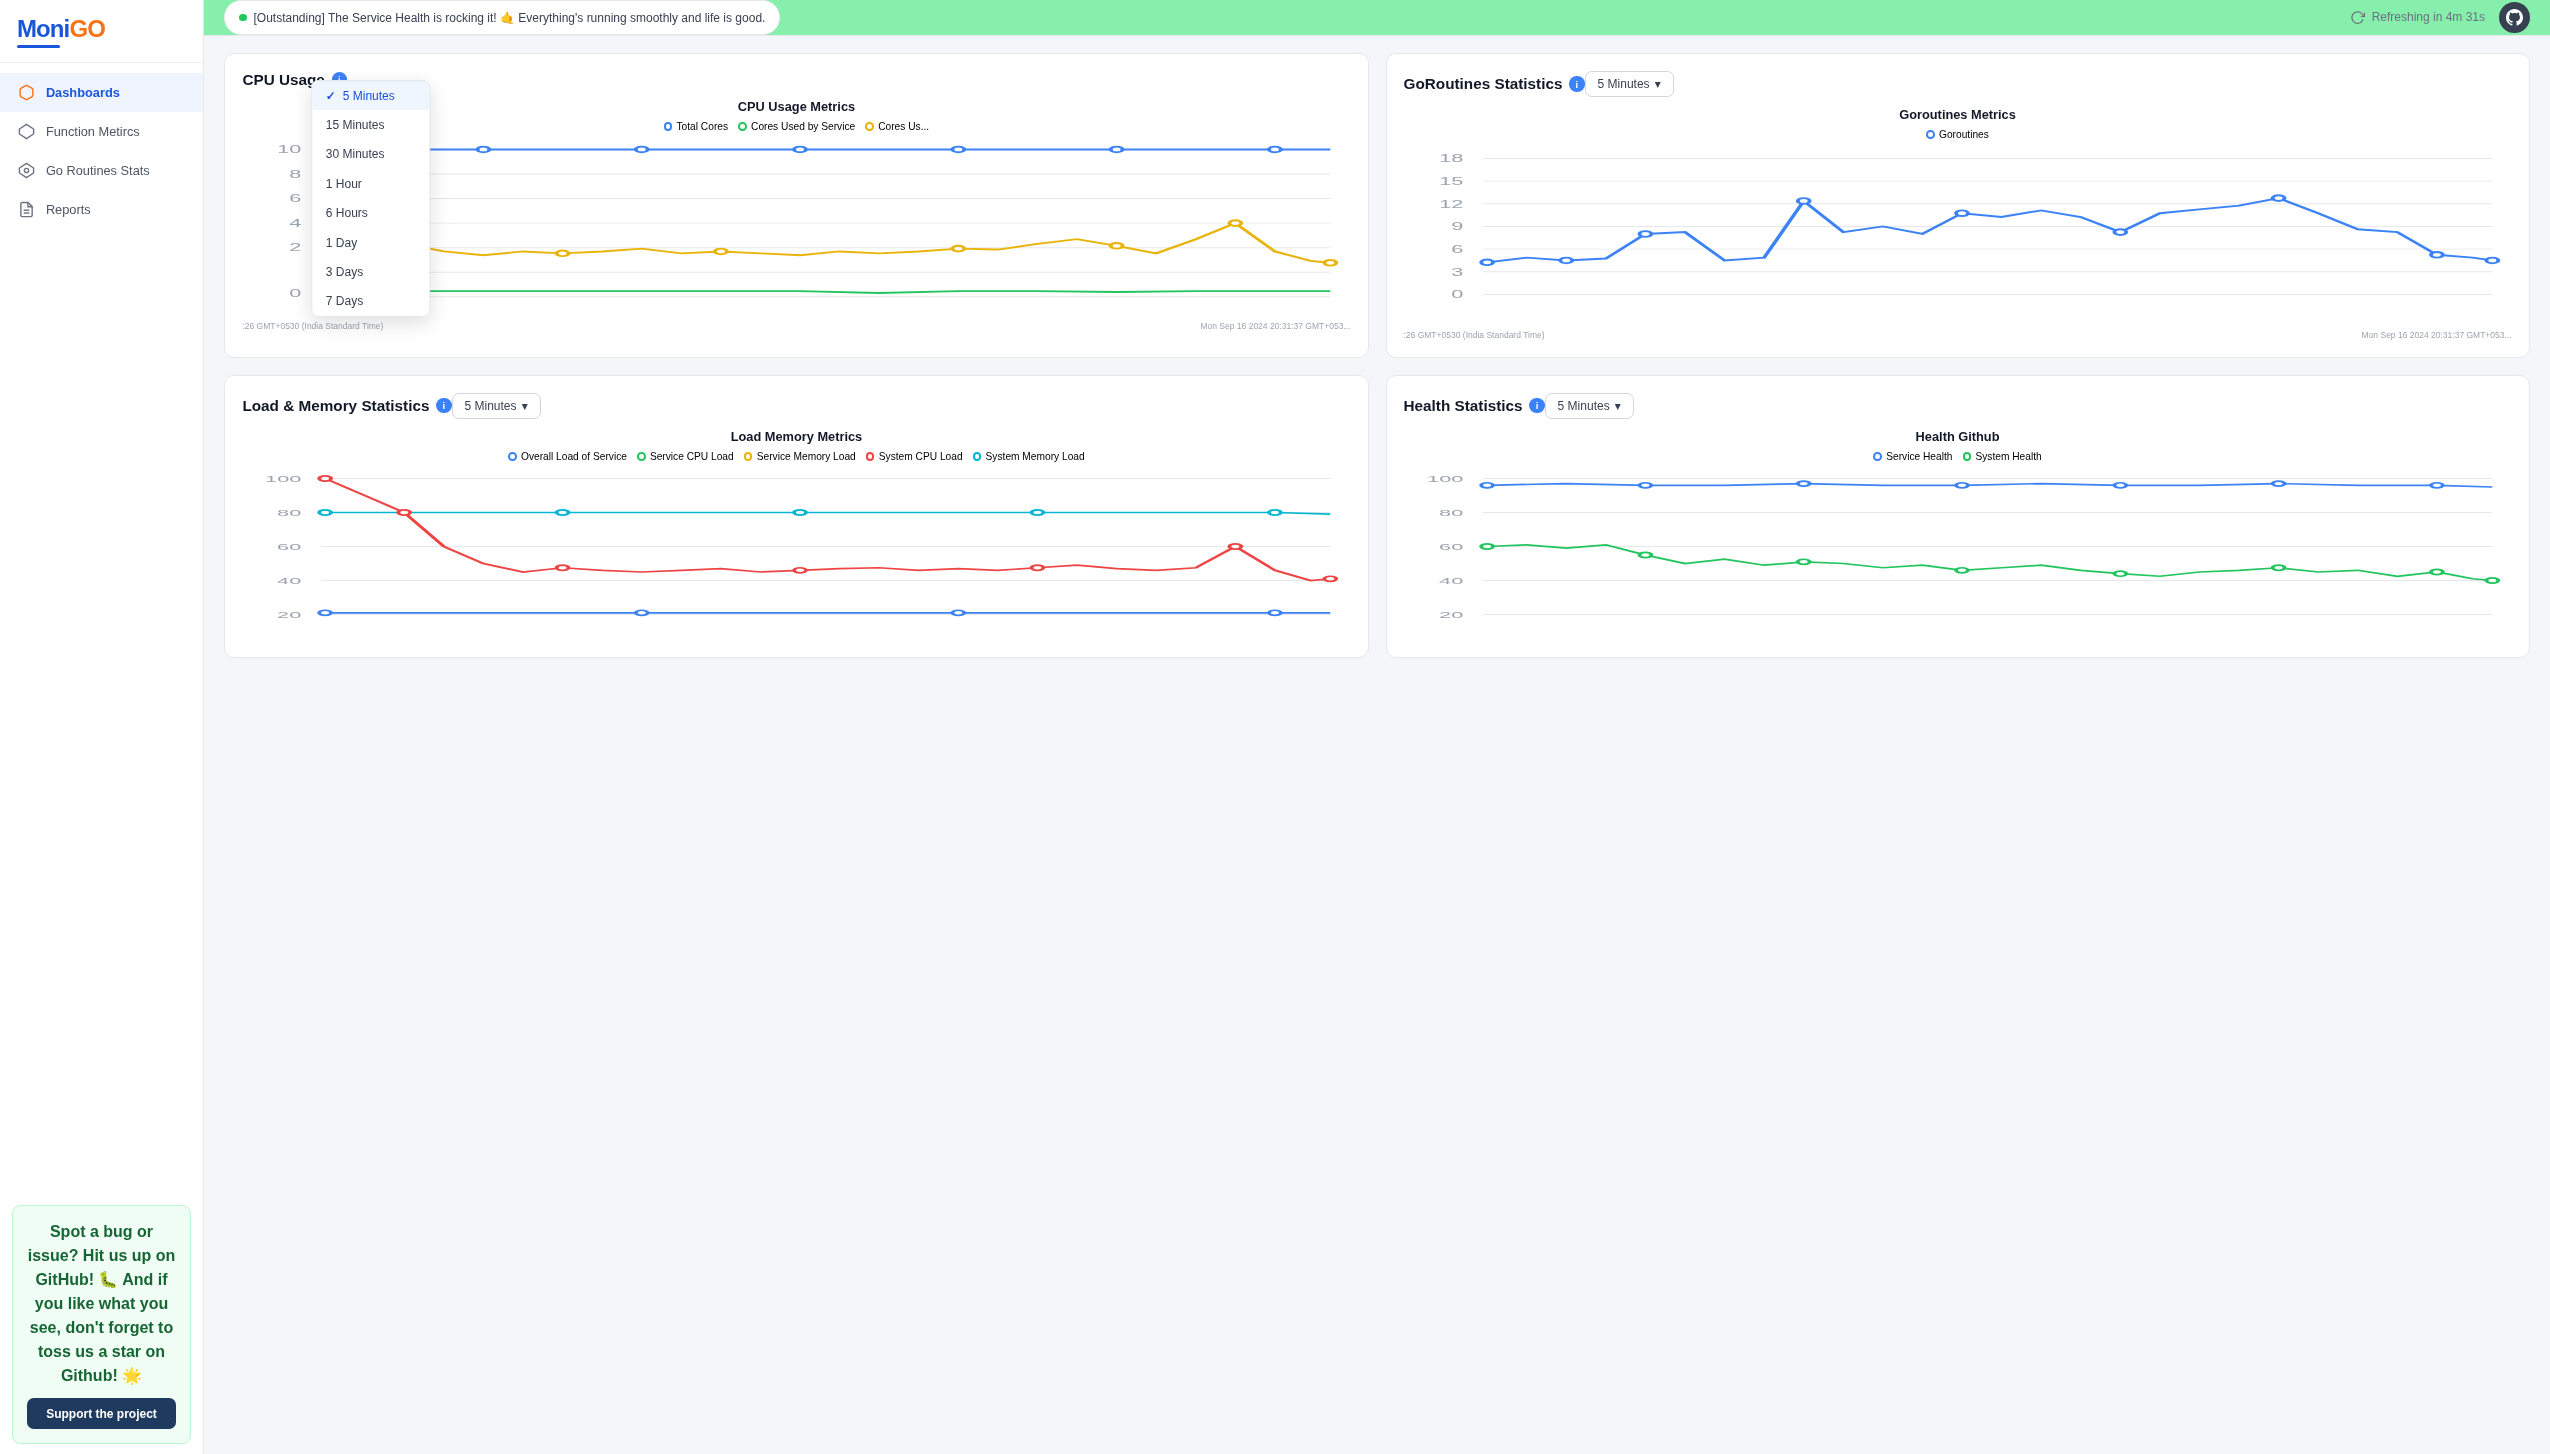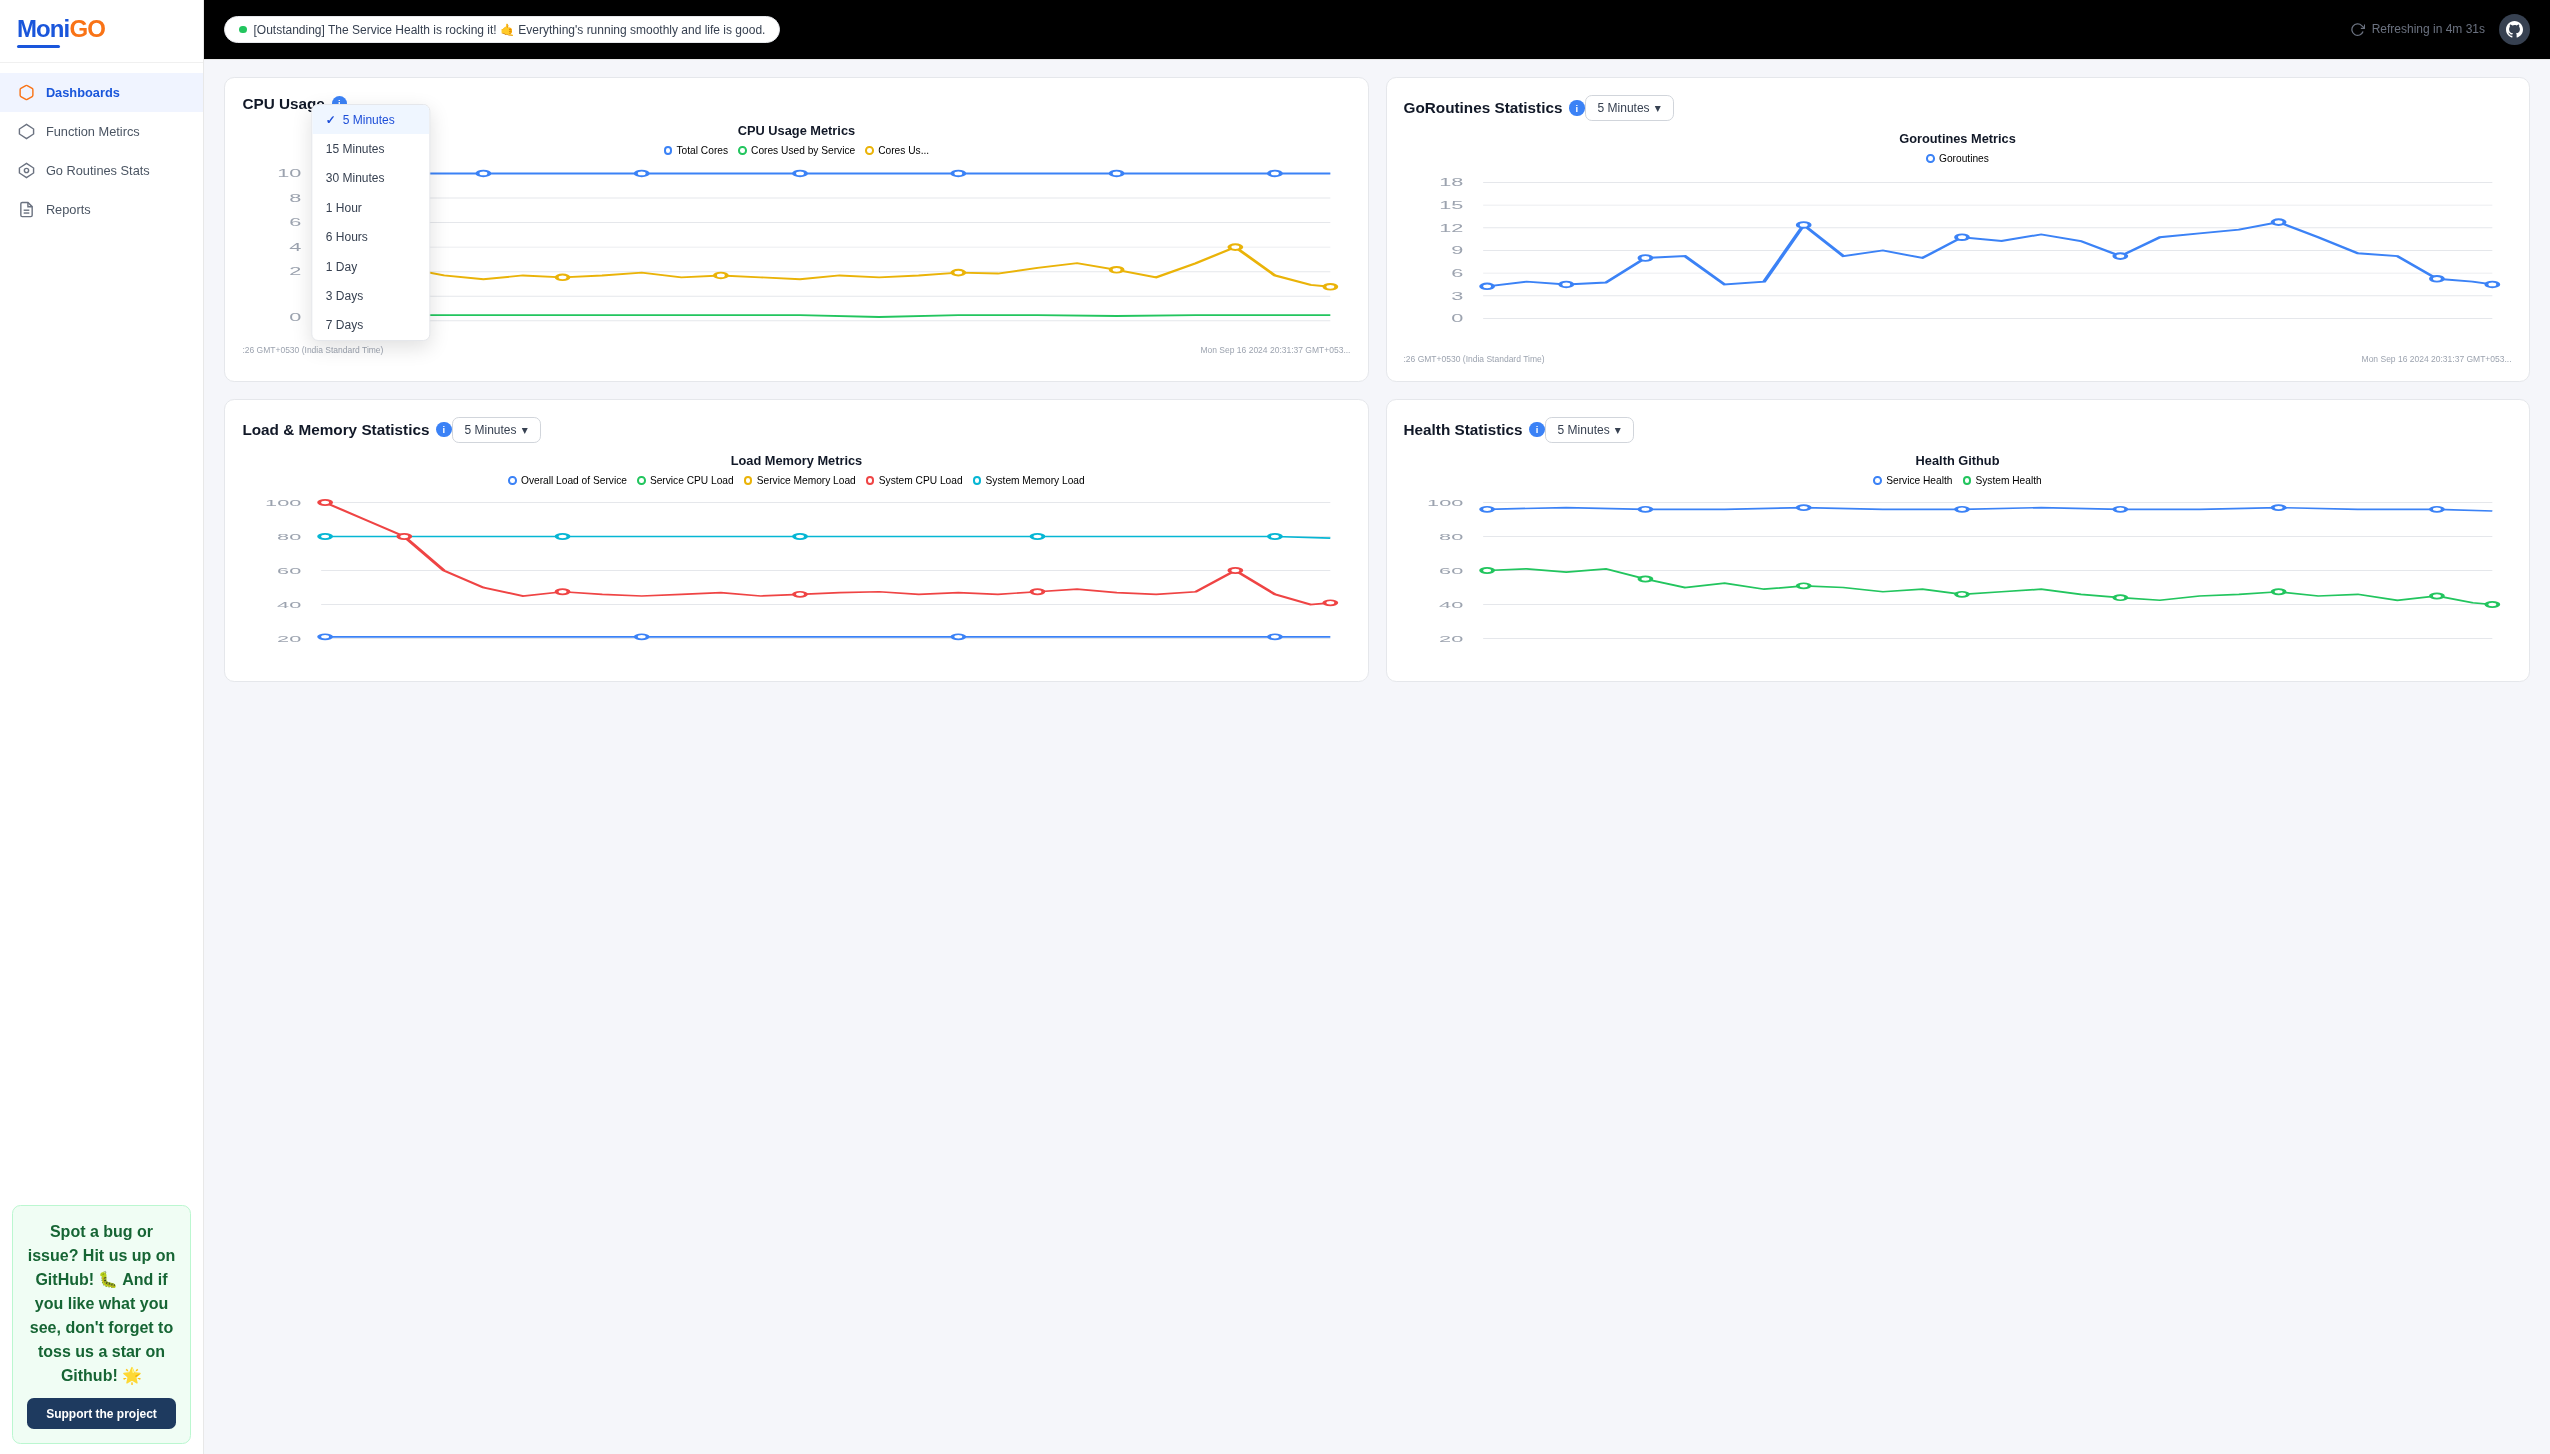--- a/index.html
+++ b/index.html
@@ -81,26 +81,25 @@
     
     .main {
       flex: 1;
       display: flex;
       flex-direction: column;
       overflow: hidden;
     }
 
     
     .topbar {
-      background: #000000;
+      background: #86efac;
       border-bottom: 0.9px solid #e8e8e8;
       padding: 0 20.4px;
-      height: 60px;
-      display: flex;
-      align-items: center;
+      height: 36px;
+      display: flex;
       justify-content: space-between;
     }
     .status-pill {
       display: flex;
       align-items: center;
       gap: 6.8px;
       background: #fff;
       border: 0.9px solid #e5e7eb;
       border-radius: 17px;
       padding: 5.1px 13.6px;

